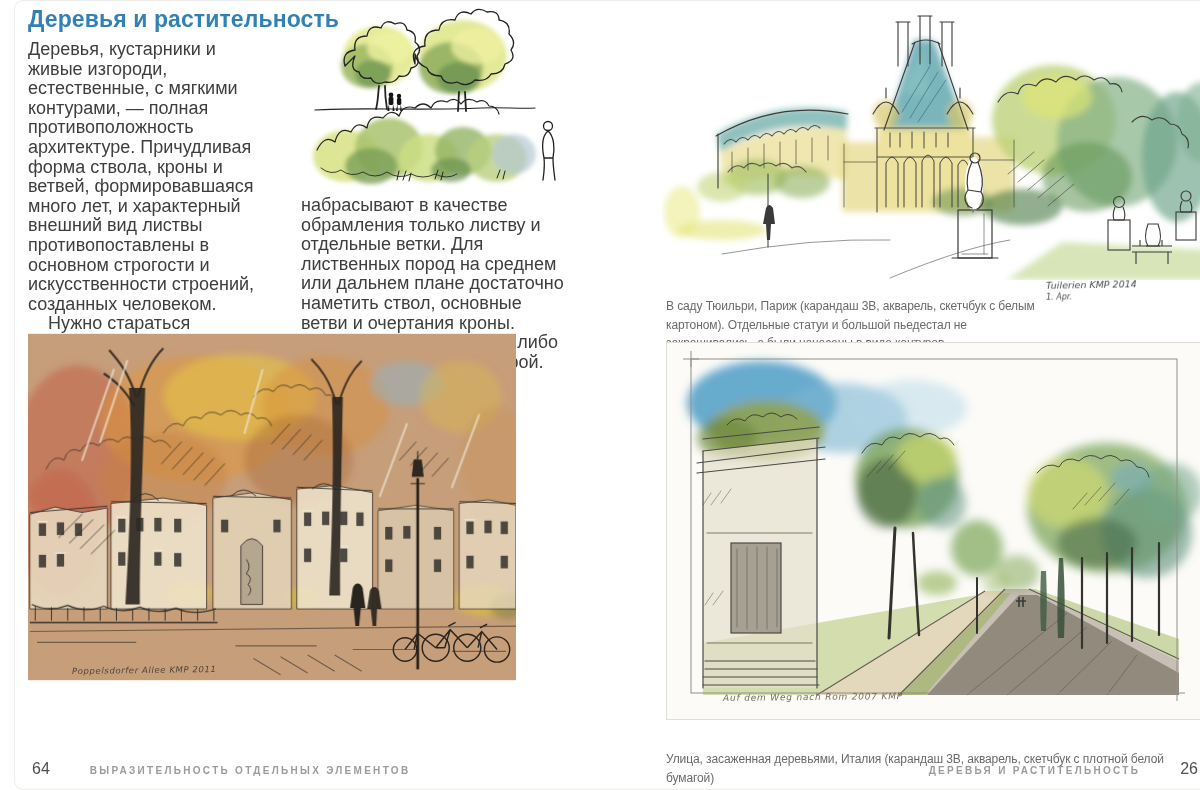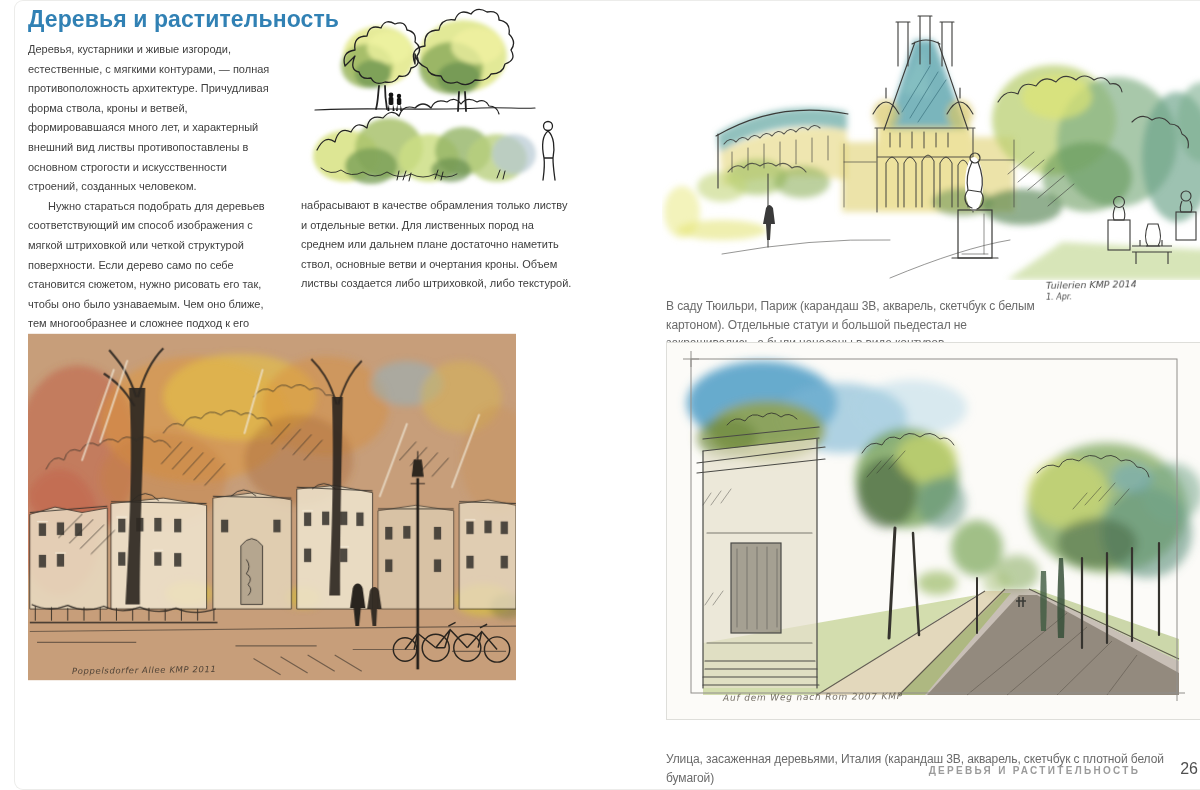--- a/index.html
+++ b/index.html
@@ -3,21 +3,21 @@
 <meta charset="utf-8">
 <style>
   html,body{margin:0;padding:0;background:#ffffff;}
   body{width:1200px;height:790px;font-family:"Liberation Sans",sans-serif;-webkit-font-smoothing:antialiased;}
   .spread{position:relative;width:1200px;height:790px;background:#fff;border-radius:9px;
           box-shadow:inset 0 0 0 1px #ececea;overflow:hidden;margin-left:14px;}
   .abs{position:absolute;}
 
   .page-title{left:14px;top:6px;font-size:23px;font-weight:bold;color:#3181b4;letter-spacing:0.1px;margin:0;}
 
-  .bodytext{font-size:11px;line-height:19.6px;color:#3e3e3e;}
+  .bodytext{font-size:18px;line-height:19.6px;color:#3e3e3e;}
   .bodytext p{margin:0;}
   .col1{left:14px;top:40px;width:245px;}
   .col1 .indent{text-indent:20px;}
   .col2{left:287px;top:196px;width:272px;}
 
   .caption{font-size:12px;line-height:18.5px;color:#6a6a6a;letter-spacing:-0.1px;}
   .cap-left{left:14px;top:710px;width:540px;}
   .cap-tuileries{left:652px;top:285px;width:372px;}
   .cap-italy{left:652px;top:738px;width:548px;}
 
@@ -224,20 +224,24 @@
       <g fill="none" stroke="#3a332c" stroke-width="1.3" opacity=".6">
         <path d="M2,330 L541,324"></path>
         <path d="M10,342 h110 M230,346 h90 M360,350 h70 M470,352 h60"></path>
         <path d="M250,360 l30,18 M280,358 l30,18 M310,356 l30,18 M340,356 l30,18"></path>
       </g>
     </svg>
     <div class="inscription ins-bonn">Poppelsdorfer Allee  KMP 2011</div>
   </figure>
 
 
+  <div class="abs footer footer-left">
+    <span class="pagenum">64</span>
+    <span class="running">ВЫРАЗИТЕЛЬНОСТЬ ОТДЕЛЬНЫХ ЭЛЕМЕНТОВ</span>
+  </div>
 
   <figure class="abs fig-tuileries">
     <svg viewBox="0 0 547 278" xmlns="http://www.w3.org/2000/svg">
       <defs>
           <filter id="w2" x="-30%" y="-30%" width="160%" height="160%">
             <feGaussianBlur stdDeviation="3"></feGaussianBlur>
           </filter>
         </defs>
       <g filter="url(#w2)">
         <path d="M55,132 Q115,96 185,110 L185,128 Q115,114 58,150 Z" fill="#76b2ac" opacity=".8"></path>

